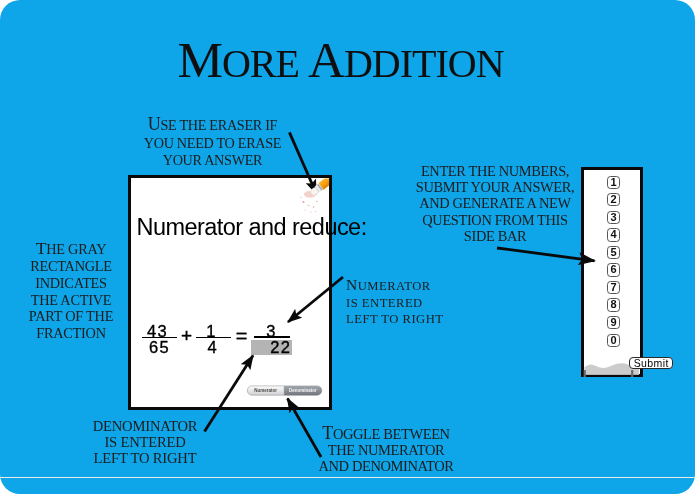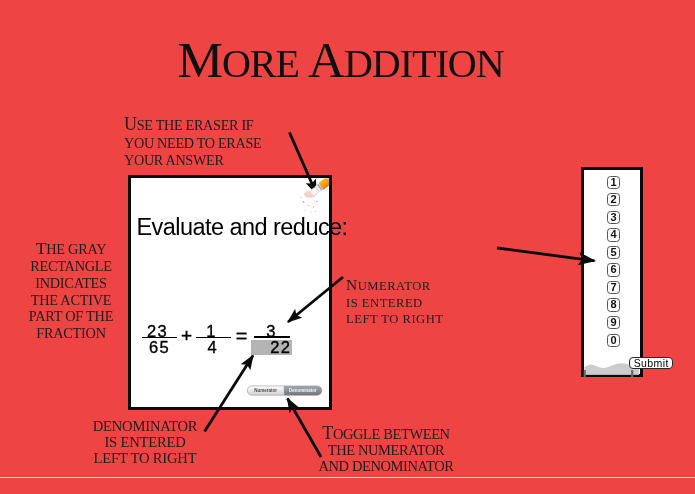--- a/index.html
+++ b/index.html
@@ -1,21 +1,21 @@
 <!DOCTYPE html>
 <html><head><meta charset="utf-8">
 <style>
 html,body{margin:0;padding:0;}
-#page{position:relative;width:695px;height:494px;background:#ef4444;overflow:hidden;
-  font-family:"Liberation Serif",serif;transform:translateZ(0);}
+#page{position:relative;width:695px;height:494px;background:#0ea5e9;overflow:hidden;
+  font-family:"Liberation Serif",serif;transform:translateZ(0);border-radius:20px;}
 .sc{position:absolute;color:#1c1c1c;white-space:nowrap;}
 .sc b{font-weight:normal;}
 #title{left:-7px;top:36px;width:695px;text-align:center;font-size:40px;line-height:48px;color:#0f0f0f;letter-spacing:-1px;}
 #title b{font-size:128%;}
-#annA{left:124px;top:116.2px;width:177px;font-size:14.2px;line-height:17.4px;letter-spacing:-0.3px;}
+#annA{left:124px;top:116.2px;width:177px;text-align:center;font-size:14.2px;line-height:17.4px;letter-spacing:-0.3px;}
 #annA b{font-size:127%;}
 #annB{left:11px;top:240.2px;width:120px;text-align:center;font-size:14.3px;line-height:16.8px;letter-spacing:-0.25px;}
 #annB b{font-size:123%;}
 #annC{left:346px;top:277.4px;text-align:left;font-size:12.6px;line-height:16.4px;letter-spacing:0.5px;}
 #annC b{font-size:123%;}
 #annD{left:400px;top:162.9px;width:190px;text-align:center;font-size:14.4px;line-height:16.2px;letter-spacing:-0.35px;}
 #annE{left:65px;top:419.3px;width:160px;text-align:center;font-size:14.6px;line-height:15.9px;letter-spacing:-0.2px;}
 #annF{left:305px;top:424.5px;width:162px;text-align:center;font-size:14.5px;line-height:16.0px;letter-spacing:-0.4px;}
 #annF b{font-size:124%;}
 #mainbox{position:absolute;left:128px;top:175px;width:197.5px;height:229px;border:3.6px solid #0a0a0a;background:#fff;}
@@ -29,28 +29,29 @@
 #submit{position:absolute;z-index:5;left:591.2px;top:356.7px;width:42px;height:10.2px;border:1.7px solid #2a2a2a;border-radius:4px;background:#fff;
   font-family:"Liberation Sans",sans-serif;font-weight:400;font-size:10.5px;color:#000;text-align:center;line-height:10.6px;letter-spacing:0.4px;margin-left:38px;}
 svg{position:absolute;left:0;top:0;}
 </style></head>
 <body>
 <div id="page">
   <div id="title" class="sc"><b>M</b>ORE <b>A</b>DDITION</div>
   <div id="annA" class="sc"><b>U</b>SE THE ERASER IF<br>YOU NEED TO ERASE<br>YOUR ANSWER</div>
   <div id="annB" class="sc"><b>T</b>HE GRAY<br>RECTANGLE<br>INDICATES<br>THE ACTIVE<br>PART OF THE<br>FRACTION</div>
   <div id="annC" class="sc"><b>N</b>UMERATOR<br>IS ENTERED<br>LEFT TO RIGHT</div>
+  <div id="annD" class="sc">ENTER THE NUMBERS,<br>SUBMIT YOUR ANSWER,<br>AND GENERATE A NEW<br>QUESTION FROM THIS<br>SIDE BAR</div>
   <div id="annE" class="sc">DENOMINATOR<br>IS ENTERED<br>LEFT TO RIGHT</div>
   <div id="annF" class="sc"><b>T</b>OGGLE BETWEEN<br>THE NUMERATOR<br>AND DENOMINATOR</div>
 
   <div style="position:absolute;left:0;top:476.5px;width:695px;height:1.5px;background:#eaeaea;"></div>
   <div id="mainbox"></div>
-  <div id="evaltext">Evaluate and reduce:</div>
+  <div id="evaltext">Numerator and reduce:</div>
 
-  <div class="num" style="left:157.4px;top:322.4px;letter-spacing:1.2px;">23</div>
+  <div class="num" style="left:157.4px;top:322.4px;letter-spacing:1.2px;">43</div>
   <div class="num" style="left:159.4px;top:338.4px;letter-spacing:1.2px;">65</div>
   <div class="bar" style="left:141.8px;top:336.5px;width:35.6px;"></div>
   <div class="num" style="left:186.6px;top:324.8px;font-size:19px;">+</div>
   <div class="num" style="left:210.9px;top:322.4px;">1</div>
   <div class="num" style="left:212.0px;top:338.4px;">4</div>
   <div class="bar" style="left:195.5px;top:336.5px;width:35.1px;"></div>
   <div class="num" style="left:241.6px;top:324.5px;font-size:20px;">=</div>
   <div id="grayrect"></div>
   <div class="num" style="left:271.4px;top:322.4px;letter-spacing:1.2px;">3</div>
   <div class="num" style="left:273.7px;top:338.4px;letter-spacing:1.2px;margin-left:7px;">22</div>

